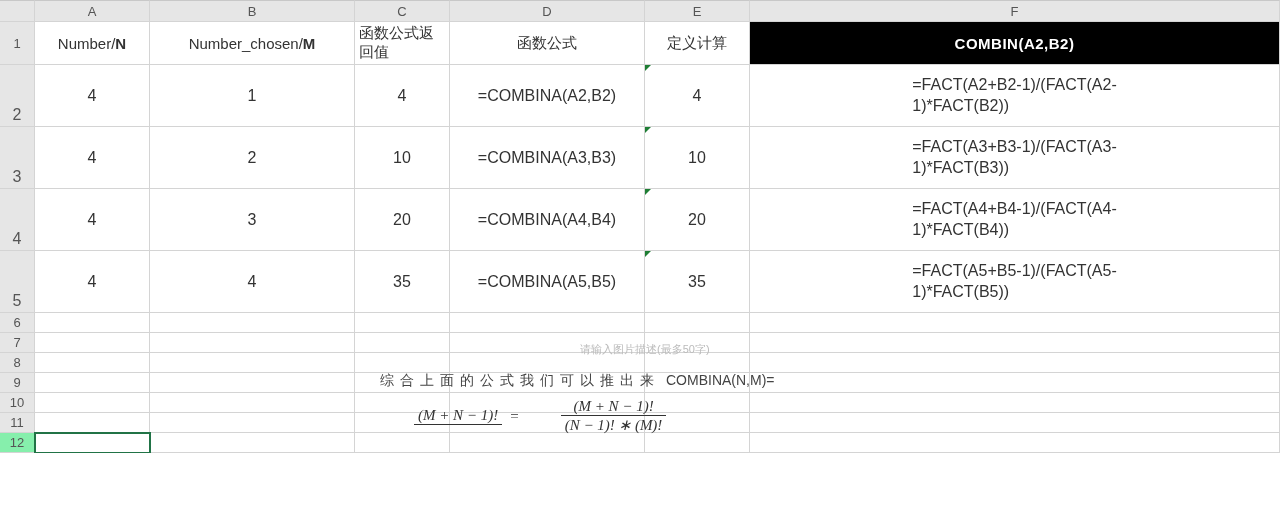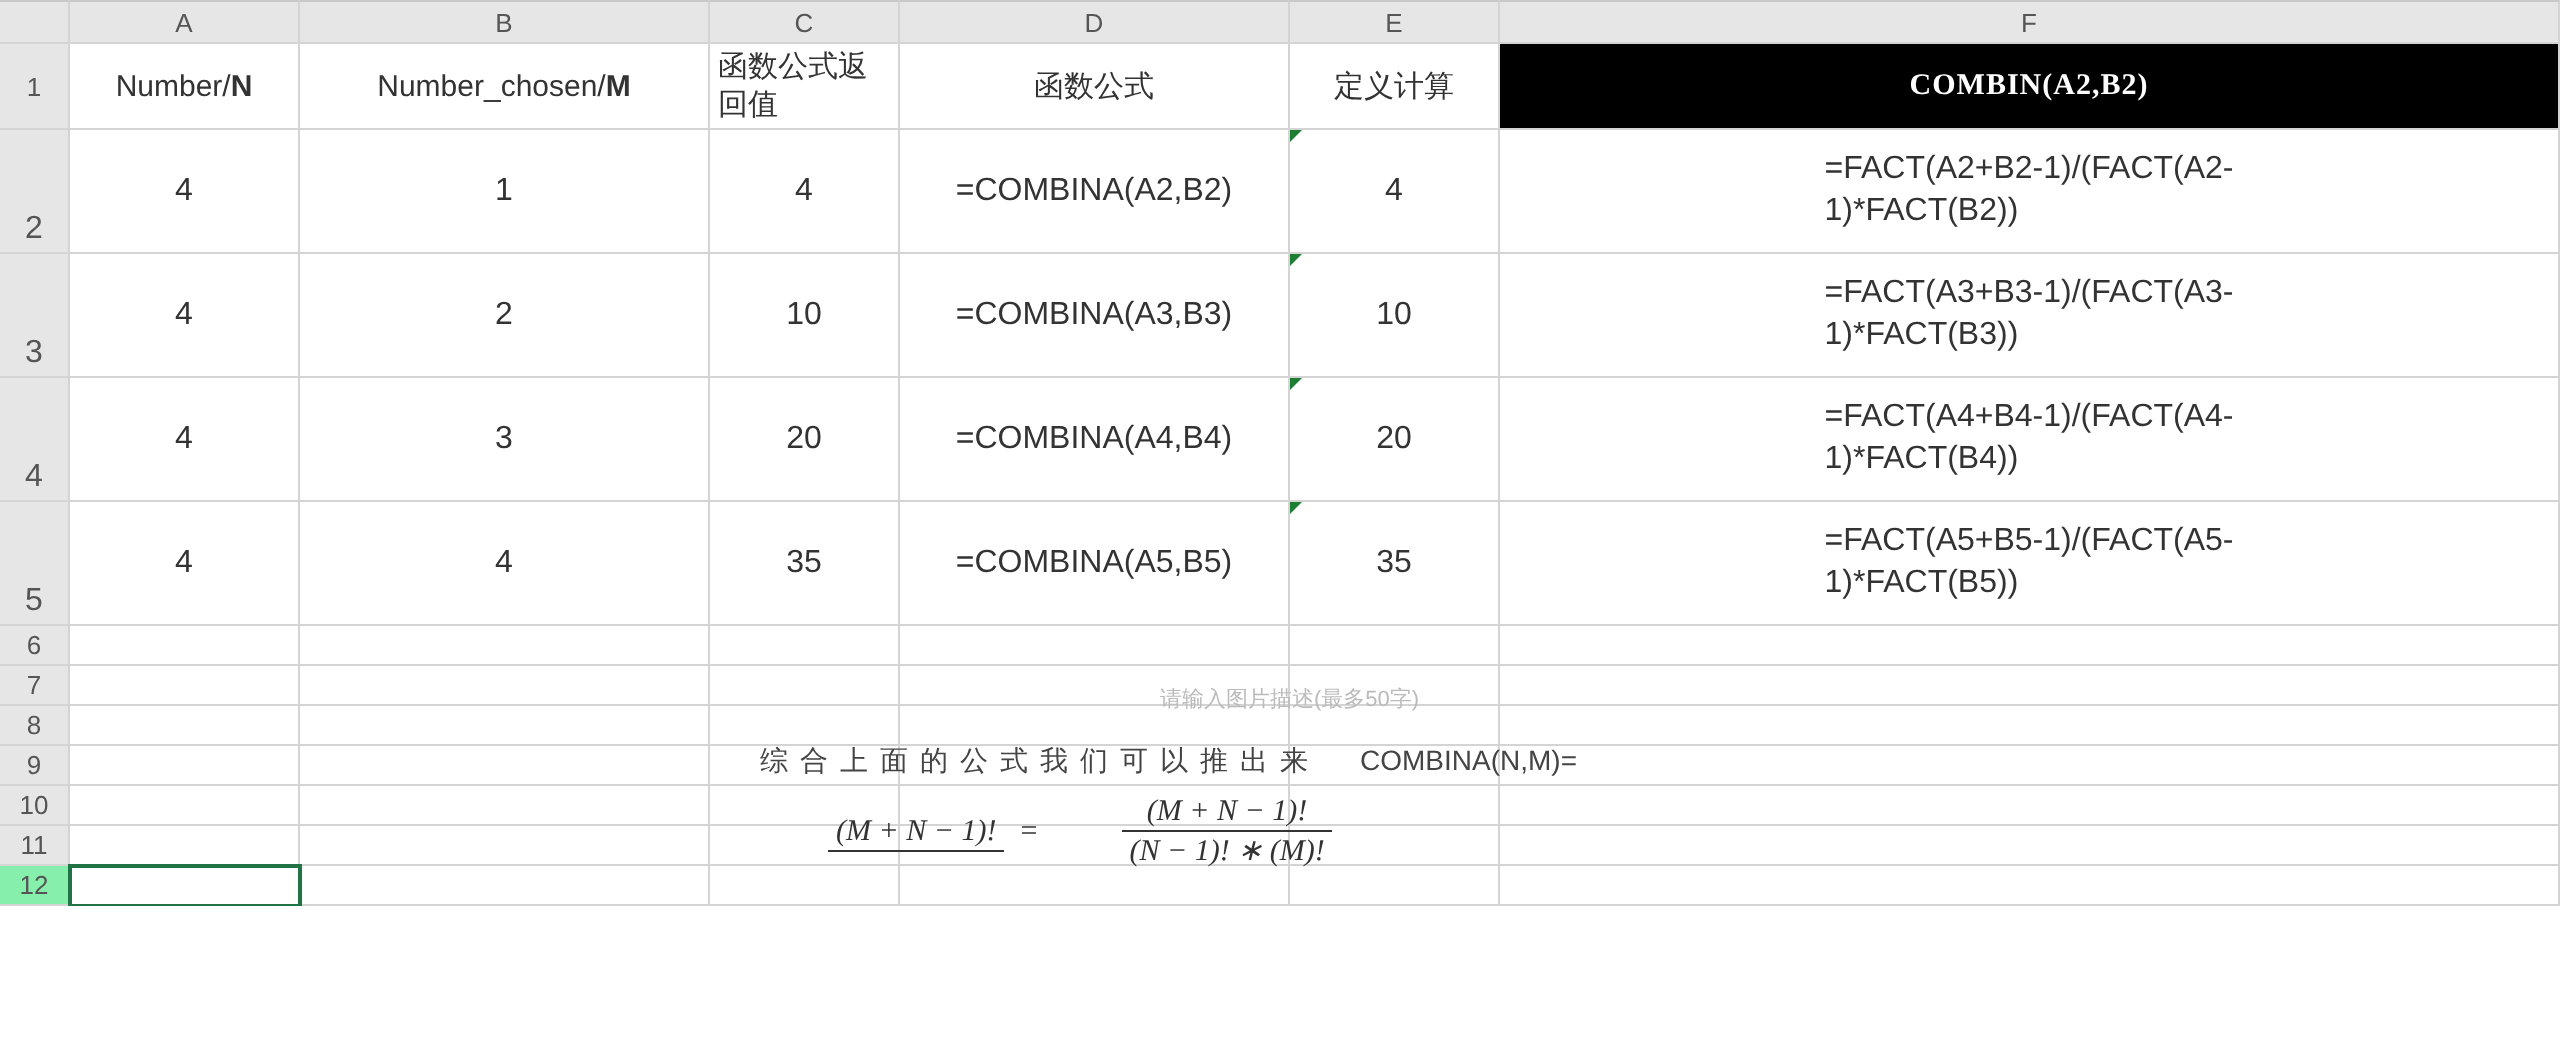--- a/index.html
+++ b/index.html
@@ -41,21 +41,20 @@
       justify-content: center;
     }
     .row-head.selected {
       background: #86efac;
     }
     .black-header {
       background: #000;
       color: #fff;
       font-weight: 600;
       letter-spacing: 0.5px;
-      font-family: Liberation Serif, serif;
     }
     .data-row .cell {
       min-height: 62px;
       font-size: 16px;
     }
     .header-row .cell {
       min-height: 30px;
       font-size: 15px;
     }
     .header-row .row-head { font-size: 13px; }
@@ -82,21 +81,21 @@
     .deriv-text {
       position: absolute;
       left: 380px;
       top: 372px;
       font-size: 14px;
       color: #444;
       letter-spacing: 6px;
       white-space: nowrap;
       pointer-events: none;
     }
-    .deriv-text .plain { letter-spacing: normal; margin-left: 20px; }
+    .deriv-text .plain { letter-spacing: normal; margin-left: 6px; }
     .formula-block {
       position: absolute;
       left: 380px;
       top: 398px;
       font-family: "Cambria Math", "Times New Roman", serif;
       font-size: 15px;
       color: #333;
       font-style: italic;
       pointer-events: none;
       display: flex;

